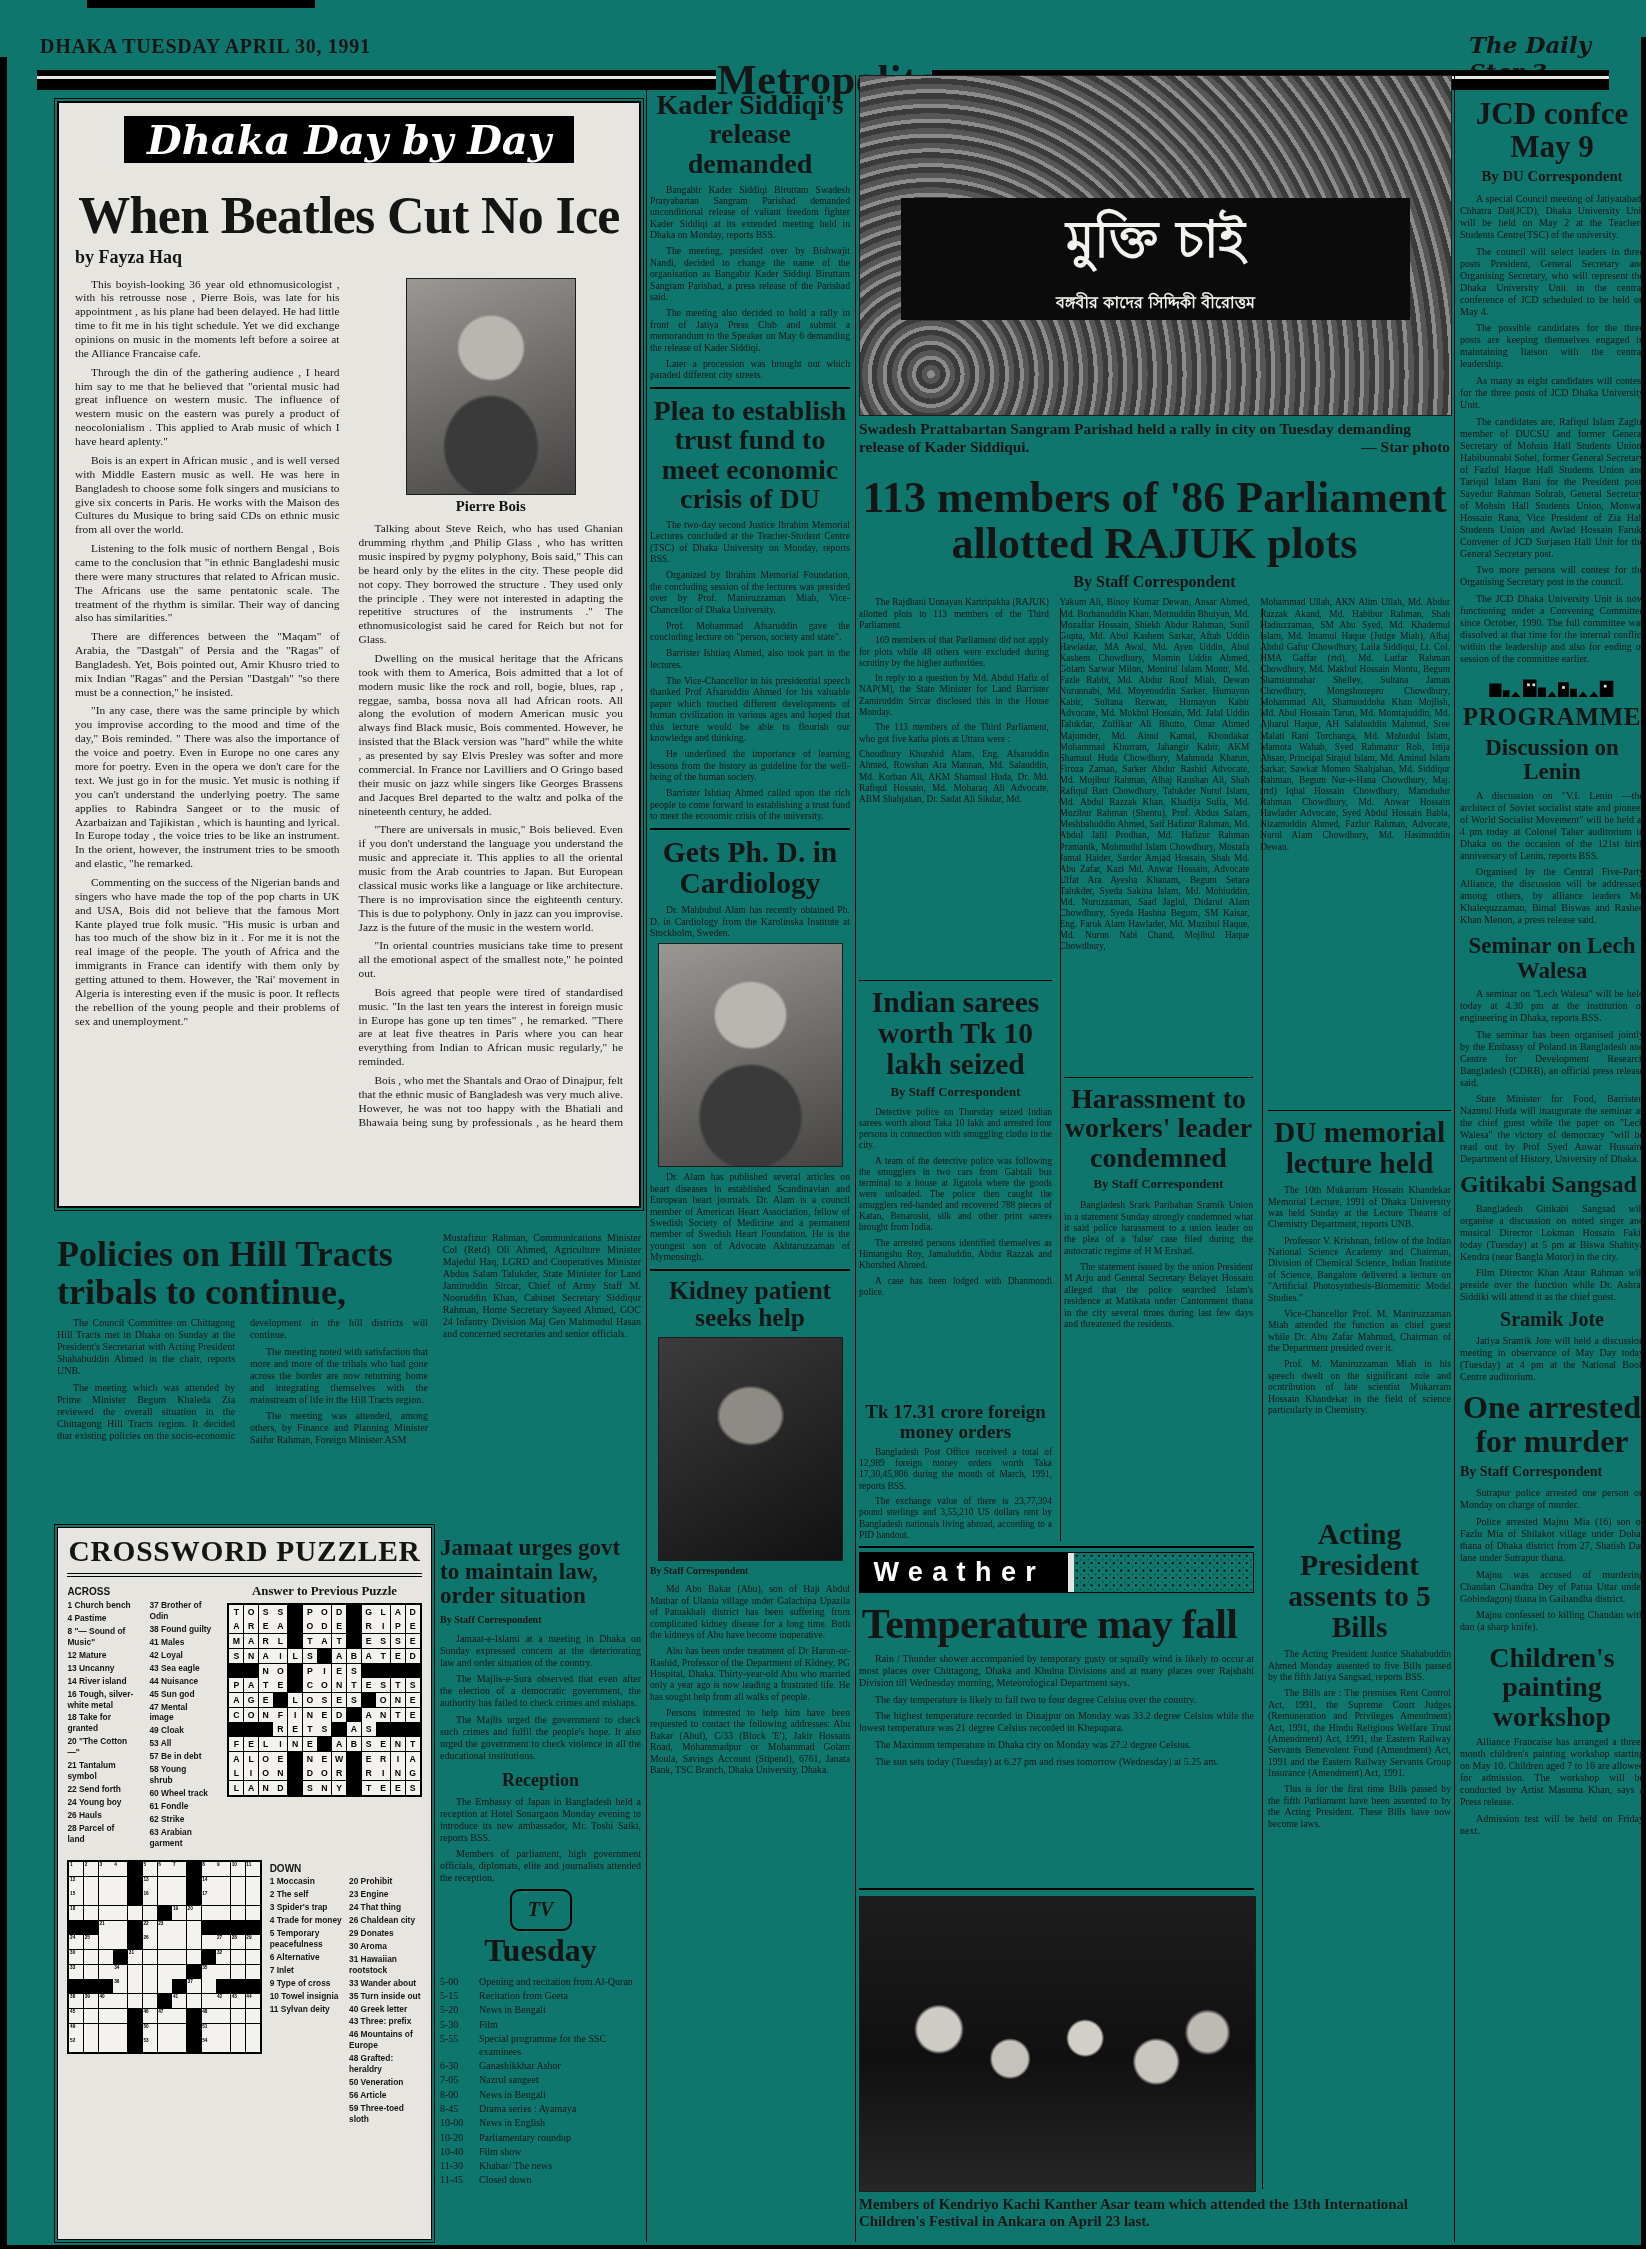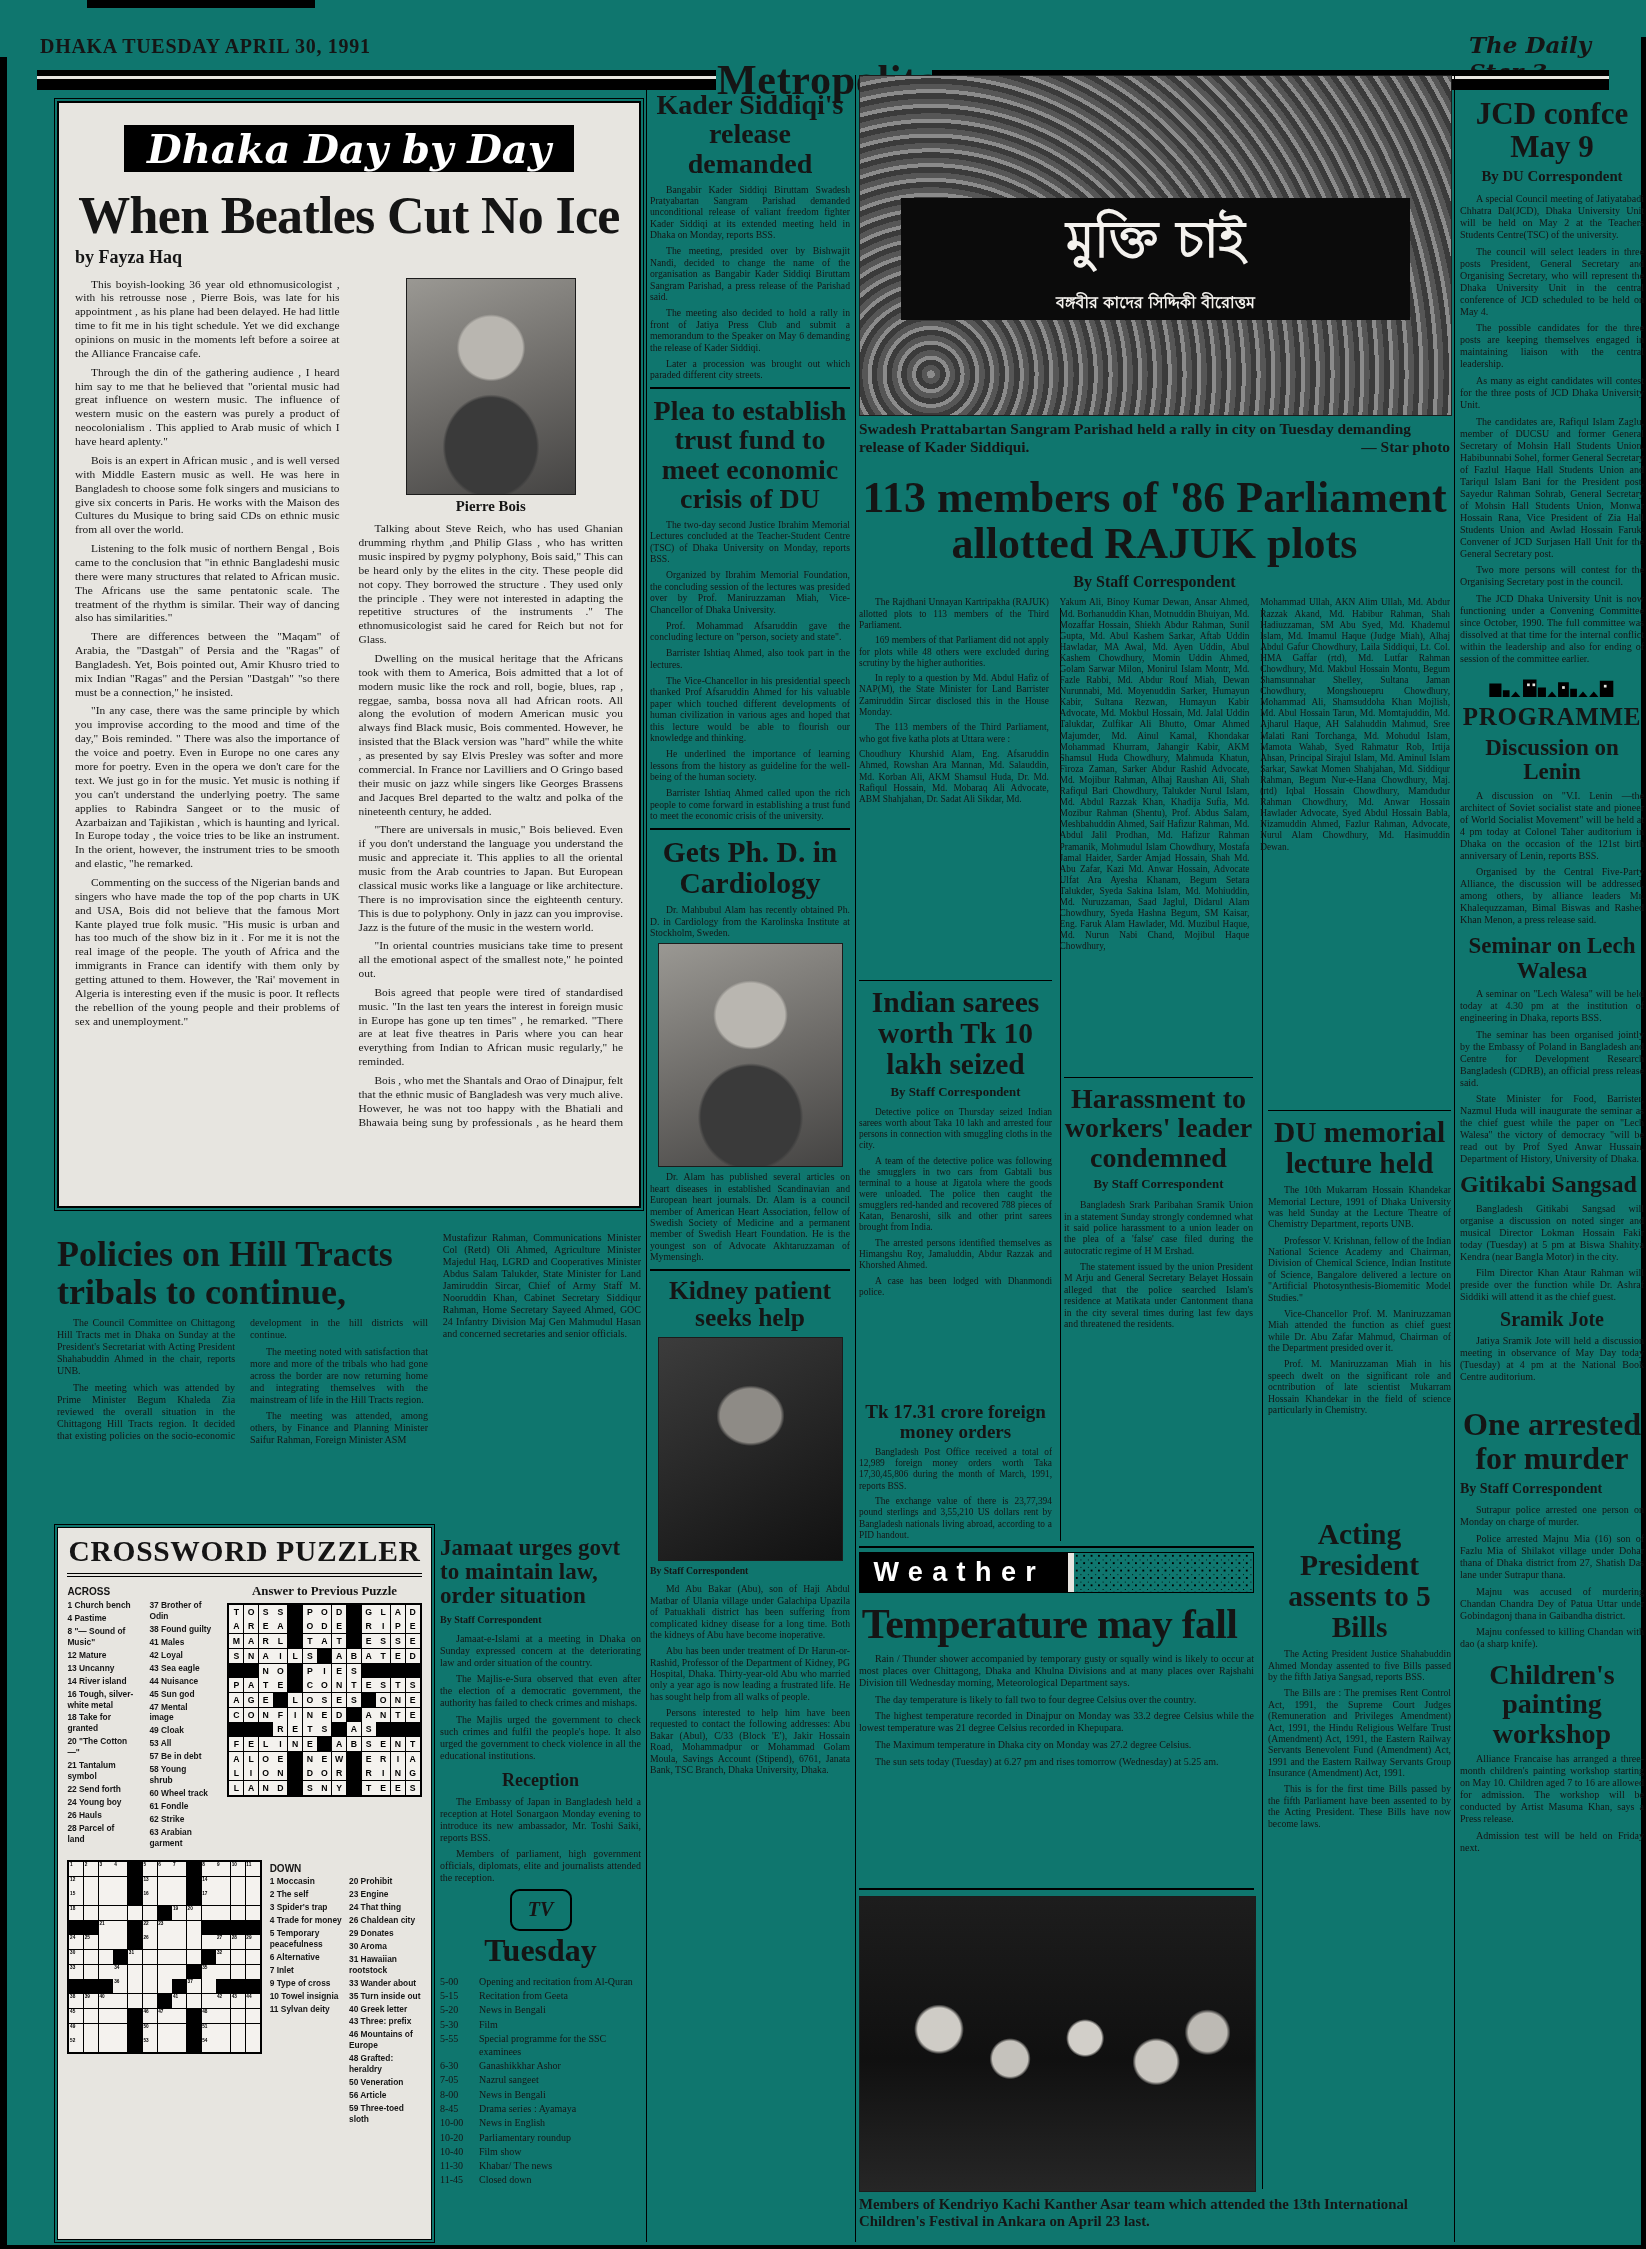--- a/index.html
+++ b/index.html
@@ -42,21 +42,21 @@
        radial-gradient(circle at 20% 45%, #cfccc6 0 6%, transparent 7%),
        radial-gradient(circle at 38% 55%, #c5c2bc 0 6%, transparent 7%),
        radial-gradient(circle at 57% 48%, #d2cfc9 0 6%, transparent 7%),
        radial-gradient(circle at 75% 56%, #c9c6c0 0 6%, transparent 7%),
        radial-gradient(circle at 88% 46%, #bdbab4 0 5%, transparent 6%),
        linear-gradient(#1d1d1d,#101010 55%,#262626);}
   .photo-cap{font-weight:bold;text-align:center;margin-top:2.7px;}
   
   #feature-box{border:2px solid #000;outline:1.3px solid #000;outline-offset:2.7px;
       padding:10.7px 16px;box-sizing:border-box;background:#e7e5e0;}
-  .banner-row{display:flex;align-items:center;height:64px;margin:2.7px 17.5px 6.7px 17.5px;}
+  .banner-row{display:flex;align-items:flex-start;height:64px;margin:2.7px 17.5px 6.7px 17.5px;}
   .banner-stripes{flex:1;background:repeating-linear-gradient(#000 0 3.4px,#e7e5e0 3.4px 6.7px);}
   .banner-black{background:#000;color:#fff;display:flex;align-items:center;justify-content:center;
       padding:0 23px;font:bold italic 40px "DejaVu Serif",serif;white-space:nowrap;}
   .feat-head{font:bold 52px "Liberation Serif",serif;text-align:center;letter-spacing:-0.7px;
       line-height:1;margin:9.4px 0 5.4px 0;}
   .feat-by{font:bold 18px "Liberation Serif",serif;margin-bottom:9.4px;}
   .cols2{column-count:2;column-gap:19px;font-size:11.4px;line-height:1.22;text-align:justify;}
   .inset-photo-wrap{break-inside:avoid;margin:5.4px auto 6.7px auto;width:169px;}
   
   .weather-outer{border-top:2.7px solid #000;border-bottom:2.7px solid #000;padding:4px 0;box-sizing:border-box;}
@@ -961,21 +961,21 @@
       </div>
     <div class="head-l" style="font-size:24px;margin-top:6.7px">Gitikabi Sangsad</div>
     <div>
         <p class="para">Bangladesh Gitikabi Sangsad will organise a discussion on noted singer and musical Director Lokman Hossain Fakir today (Tuesday) at 5 pm at Biswa Shahitya Kendra (near Bangla Motor) in the city.</p>
         <p class="para">Film Director Khan Ataur Rahman will preside over the function while Dr. Ashraf Siddiki will attend it as the chief guest.</p>
       </div>
     <div class="head-c" style="font-size:20px;margin-top:5.4px">Sramik Jote</div>
     <div>
         <p class="para">Jatiya Sramik Jote will held a discussion meeting in observance of May Day today (Tuesday) at 4 pm at the National Book Centre auditorium.</p>
       </div>
-    <div class="head-c" style="font-size:32px;margin-top:25px">One arrested for murder</div>
+    <div class="head-c" style="font-size:32px;margin-top:8px">One arrested for murder</div>
     <div class="byline" style="font-size:14px;text-align:left">By Staff Correspondent</div>
     <div>
         <p class="para">Sutrapur police arrested one person on Monday on charge of murder.</p>
         <p class="para">Police arrested Majnu Mia (16) son of Fazlu Mia of Shilakot village under Dohar thana of Dhaka district from 27, Shatish Das lane under Sutrapur thana.</p>
         <p class="para">Majnu was accused of murdering Chandan Chandra Dey of Patua Uttar under Gobindagonj thana in Gaibandha district.</p>
         <p class="para">Majnu confessed to killing Chandan with dao (a sharp knife).</p>
       </div>
     <div class="head-c" style="font-size:28px;margin-top:9.4px">Children's painting workshop</div>
     <div>
         <p class="para">Alliance Francaise has arranged a three-month children's painting workshop starting on May 10. Children aged 7 to 16 are allowed for admission. The workshop will be conducted by Artist Masuma Khan, says a Press release.</p>

